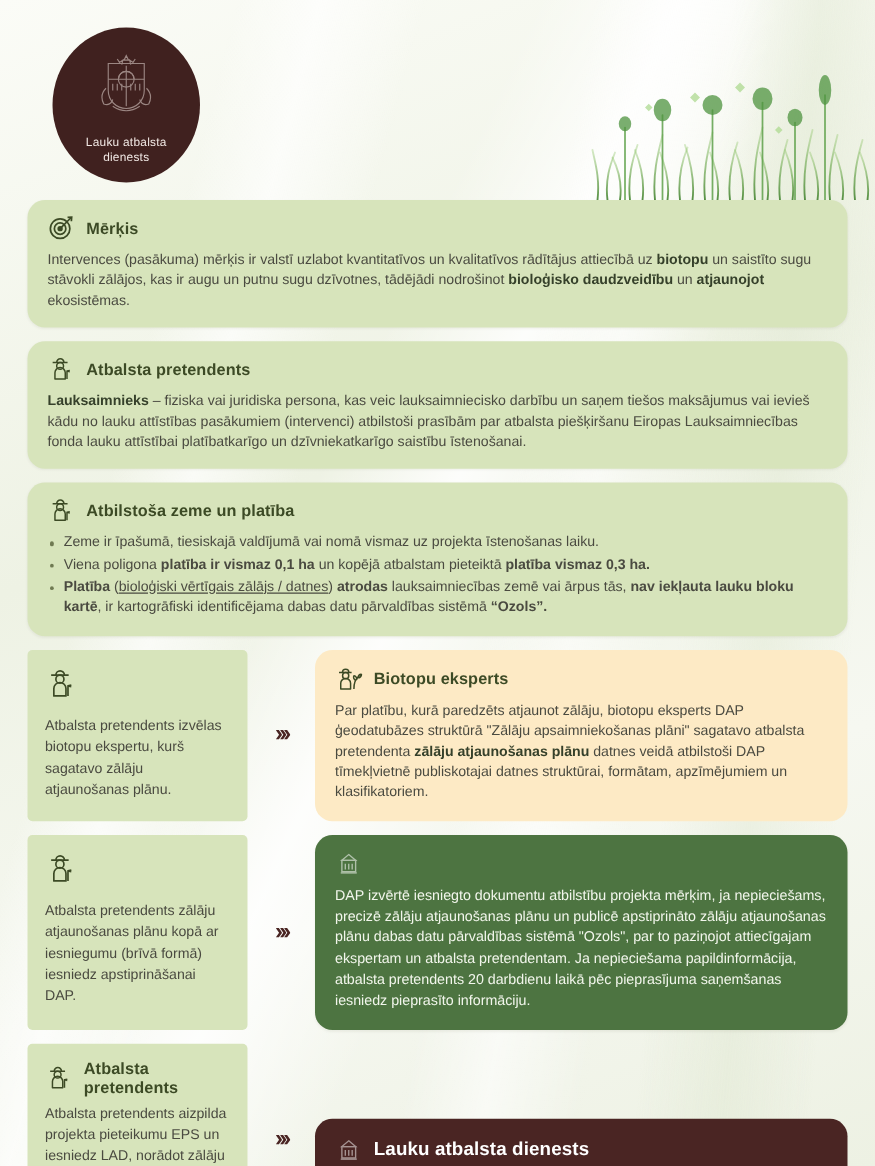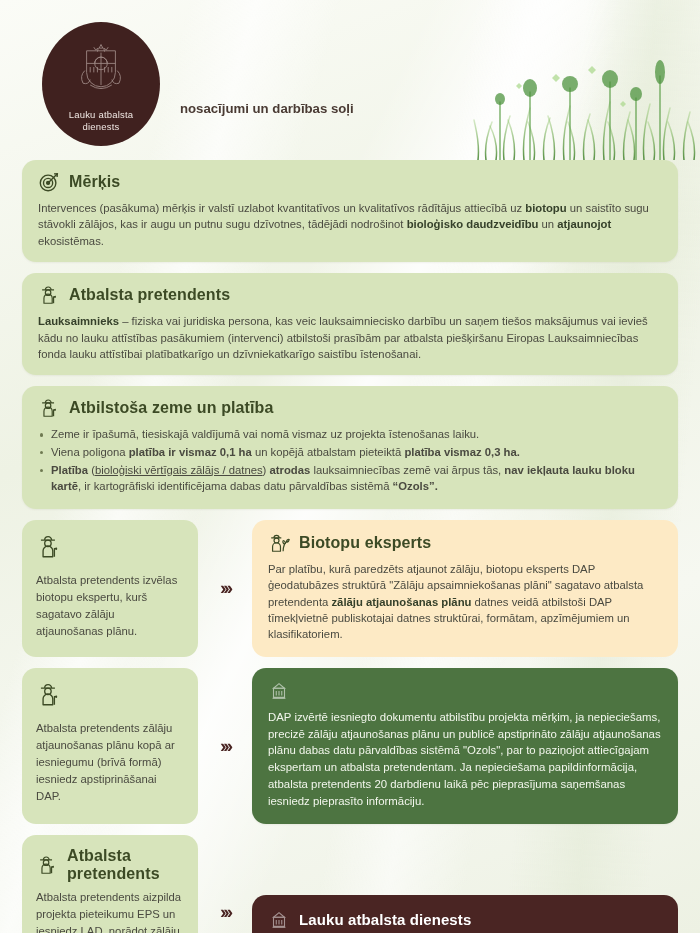--- a/index.html
+++ b/index.html
@@ -55,37 +55,37 @@
   .wrap{ position:relative; z-index:3; padding:0 22px; }
 
   .card{
     background:#d7e4bb; border-radius:14px; padding:11px 16px 13px 16px;
     margin-bottom:11px; box-shadow:0 1px 2px rgba(80,90,60,.07);
   }
   .card.dark{ background:#4d7441; }
 
   .card-head{ display:flex; align-items:center; gap:9px; margin-bottom:7px; }
   .card-head .hicon{ width:22px; height:22px; flex:0 0 22px; }
-  .card-head .htext{ font-size:16px; font-weight:bold; color:#3c4a25; letter-spacing:.1px; }
+  .card-head .htext{ font-size:13px; font-weight:bold; color:#3c4a25; letter-spacing:.1px; }
   .card.dark .card-head .htext, .card.maroon .card-head .htext{ color:#ffffff; }
 
   .body-text{ font-size:11.3px; line-height:16.4px; color:#4a4a40; }
   .card.dark .body-text{ color:#f2f6ec; font-size:11.4px; line-height:16.8px; }
   .body-text b{ font-weight:bold; color:#35402a; }
 
   ul.bullets{ list-style:none; margin-top:2px; }
   ul.bullets li{ position:relative; padding-left:13px; font-size:11.3px; line-height:16.6px;
     color:#4a4a40; margin-bottom:1px; }
   ul.bullets li:before{ content:""; position:absolute; left:2px; top:7px;
     width:3.4px; height:3.4px; border-radius:50%; background:#6f7a52; }
 
   
   .flow{ display:flex; align-items:stretch; margin-bottom:11px; }
   .flow .left{
-    width:176px; flex:0 0 176px; background:#d7e4bb; border-radius:14px;
+    width:176px; flex:0 0 176px; background:#d7e4bb; border-radius:4px;
     padding:12px 14px 14px 14px;
   }
   .flow .left .licon{ width:26px; height:28px; margin-bottom:8px; }
   .flow .left .ltext{ font-size:11.3px; line-height:17px; color:#4a4a40; }
   .arrow{ flex:0 0 54px; display:flex; align-items:center; justify-content:center;
     color:#4a2523; font-size:19px; font-weight:bold; letter-spacing:-3px; }
   .flow .right{ flex:1 1 auto; border-radius:14px; padding:12px 16px 14px 16px; }
   .flow .right.cream{ background:#fdeac5; }
   .flow .right.dark{ background:#4d7441; }
 
@@ -176,21 +176,20 @@
     </g>
     <g fill="#a9d88a" opacity=".7">
       <path d="M82 20 l4 -4 l4 4 l-4 4 z"></path>
       <path d="M118 12 l4 -4 l4 4 l-4 4 z"></path>
       <path d="M46 28 l3 -3 l3 3 l-3 3 z"></path>
       <path d="M150 46 l3 -3 l3 3 l-3 3 z"></path>
     </g>
   </svg>
 
   <div class="subtitle">
-    <div>nosacījumi un darbības soļi</div>
   </div>
 </div>
 
 <div class="wrap">
 
   <div class="card">
     <div class="card-head">
       <svg class="hicon" viewBox="0 0 24 24">
         <g fill="none" stroke="#3c4a25" stroke-width="1.5">
           <circle cx="11" cy="13" r="8.5"></circle>

